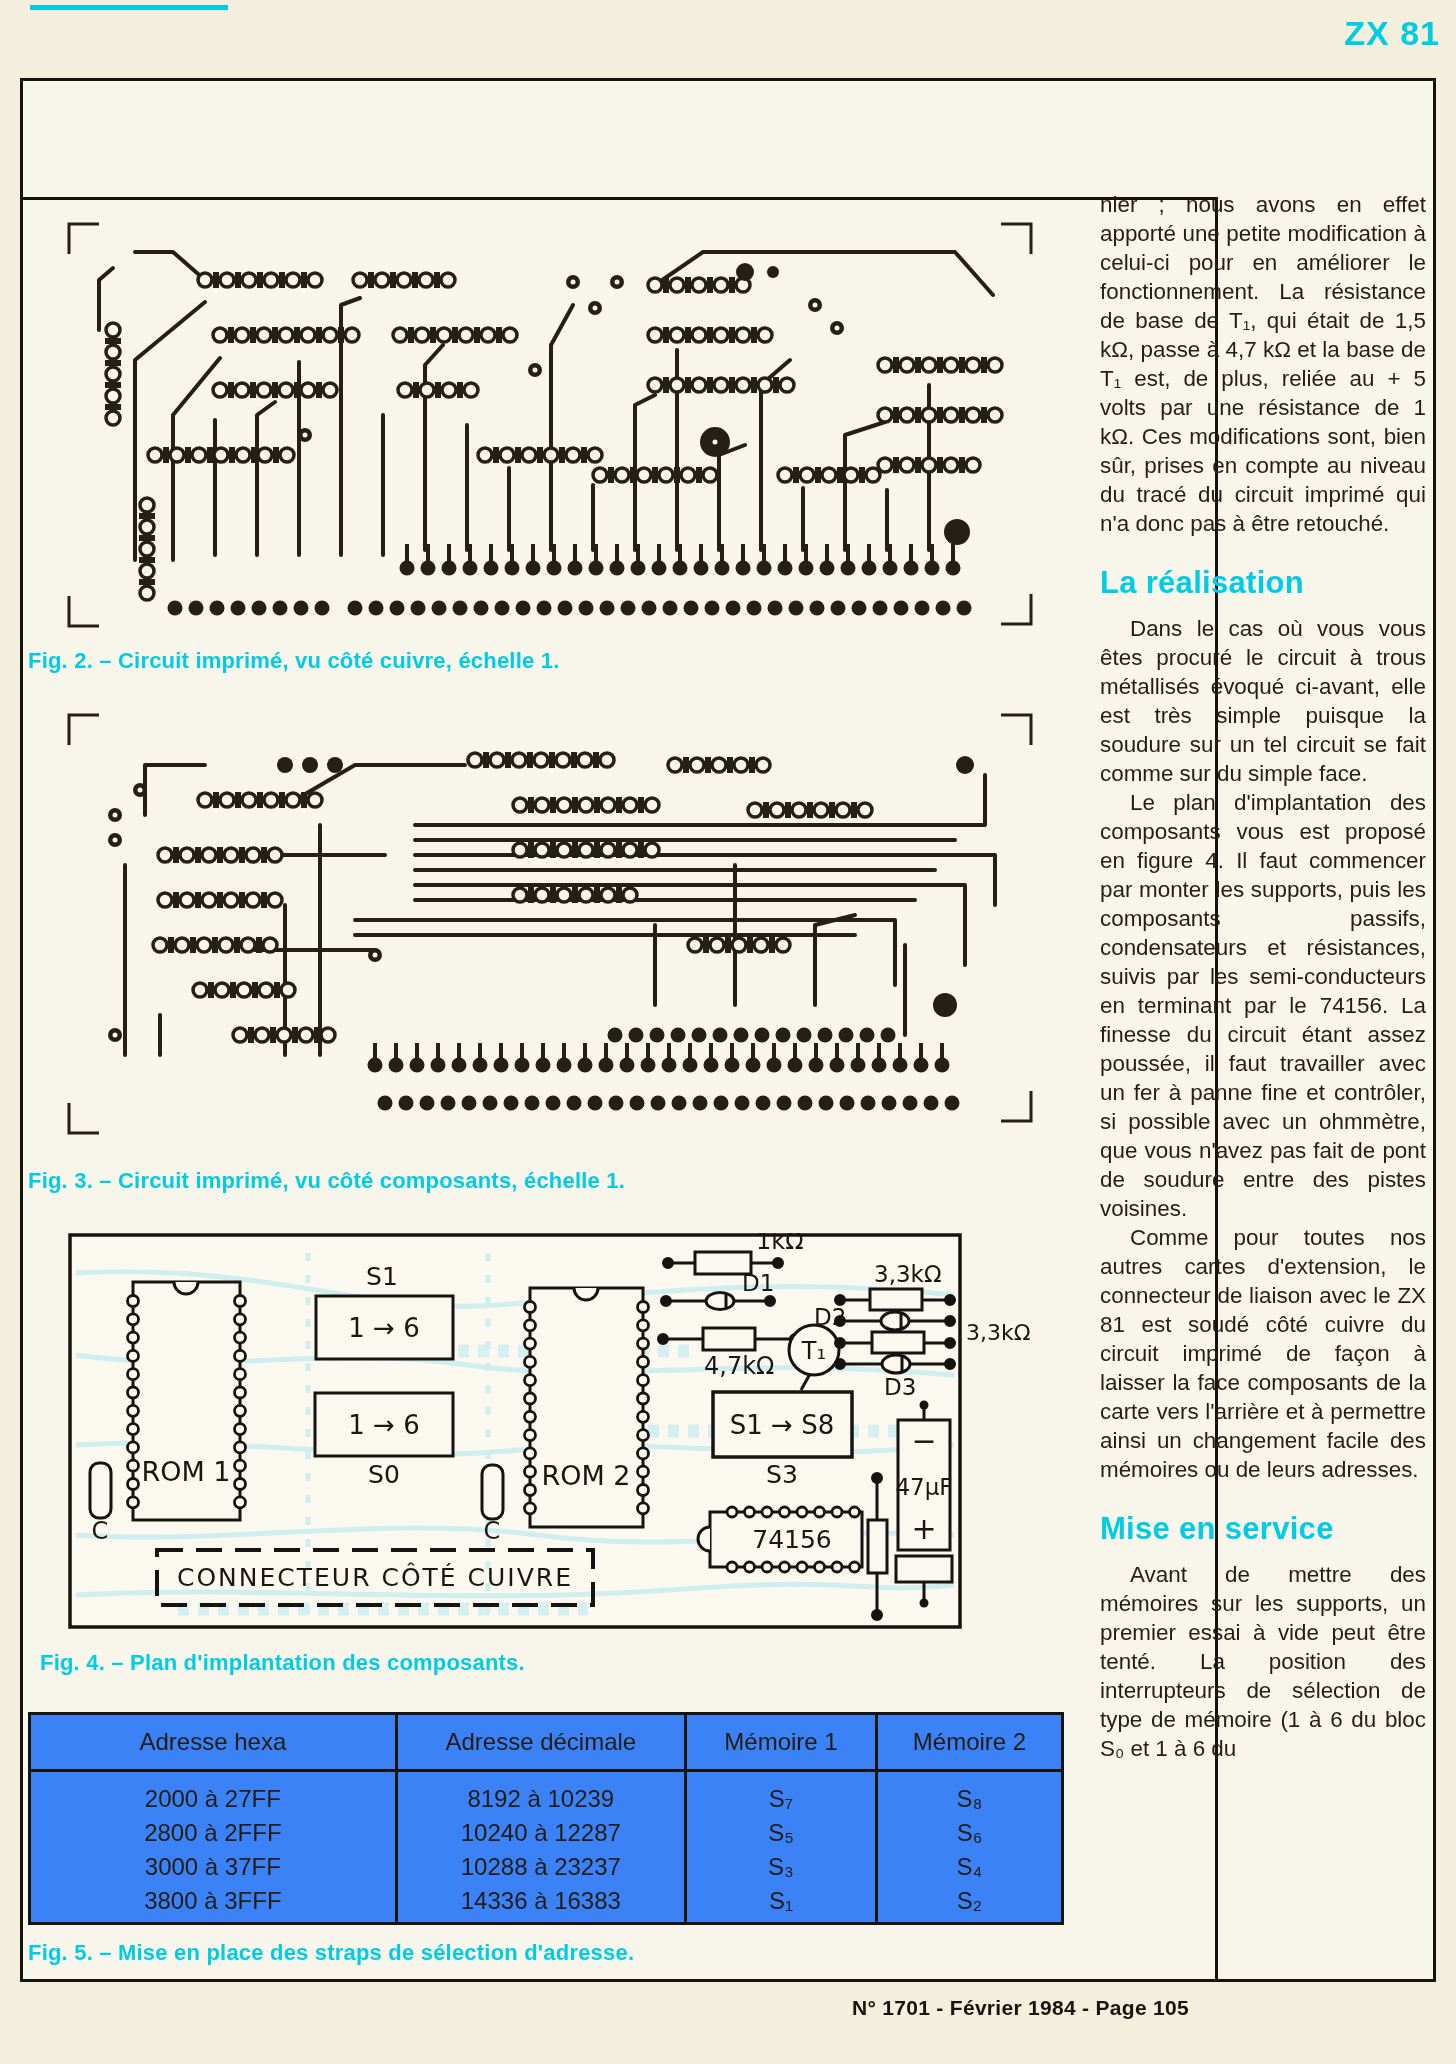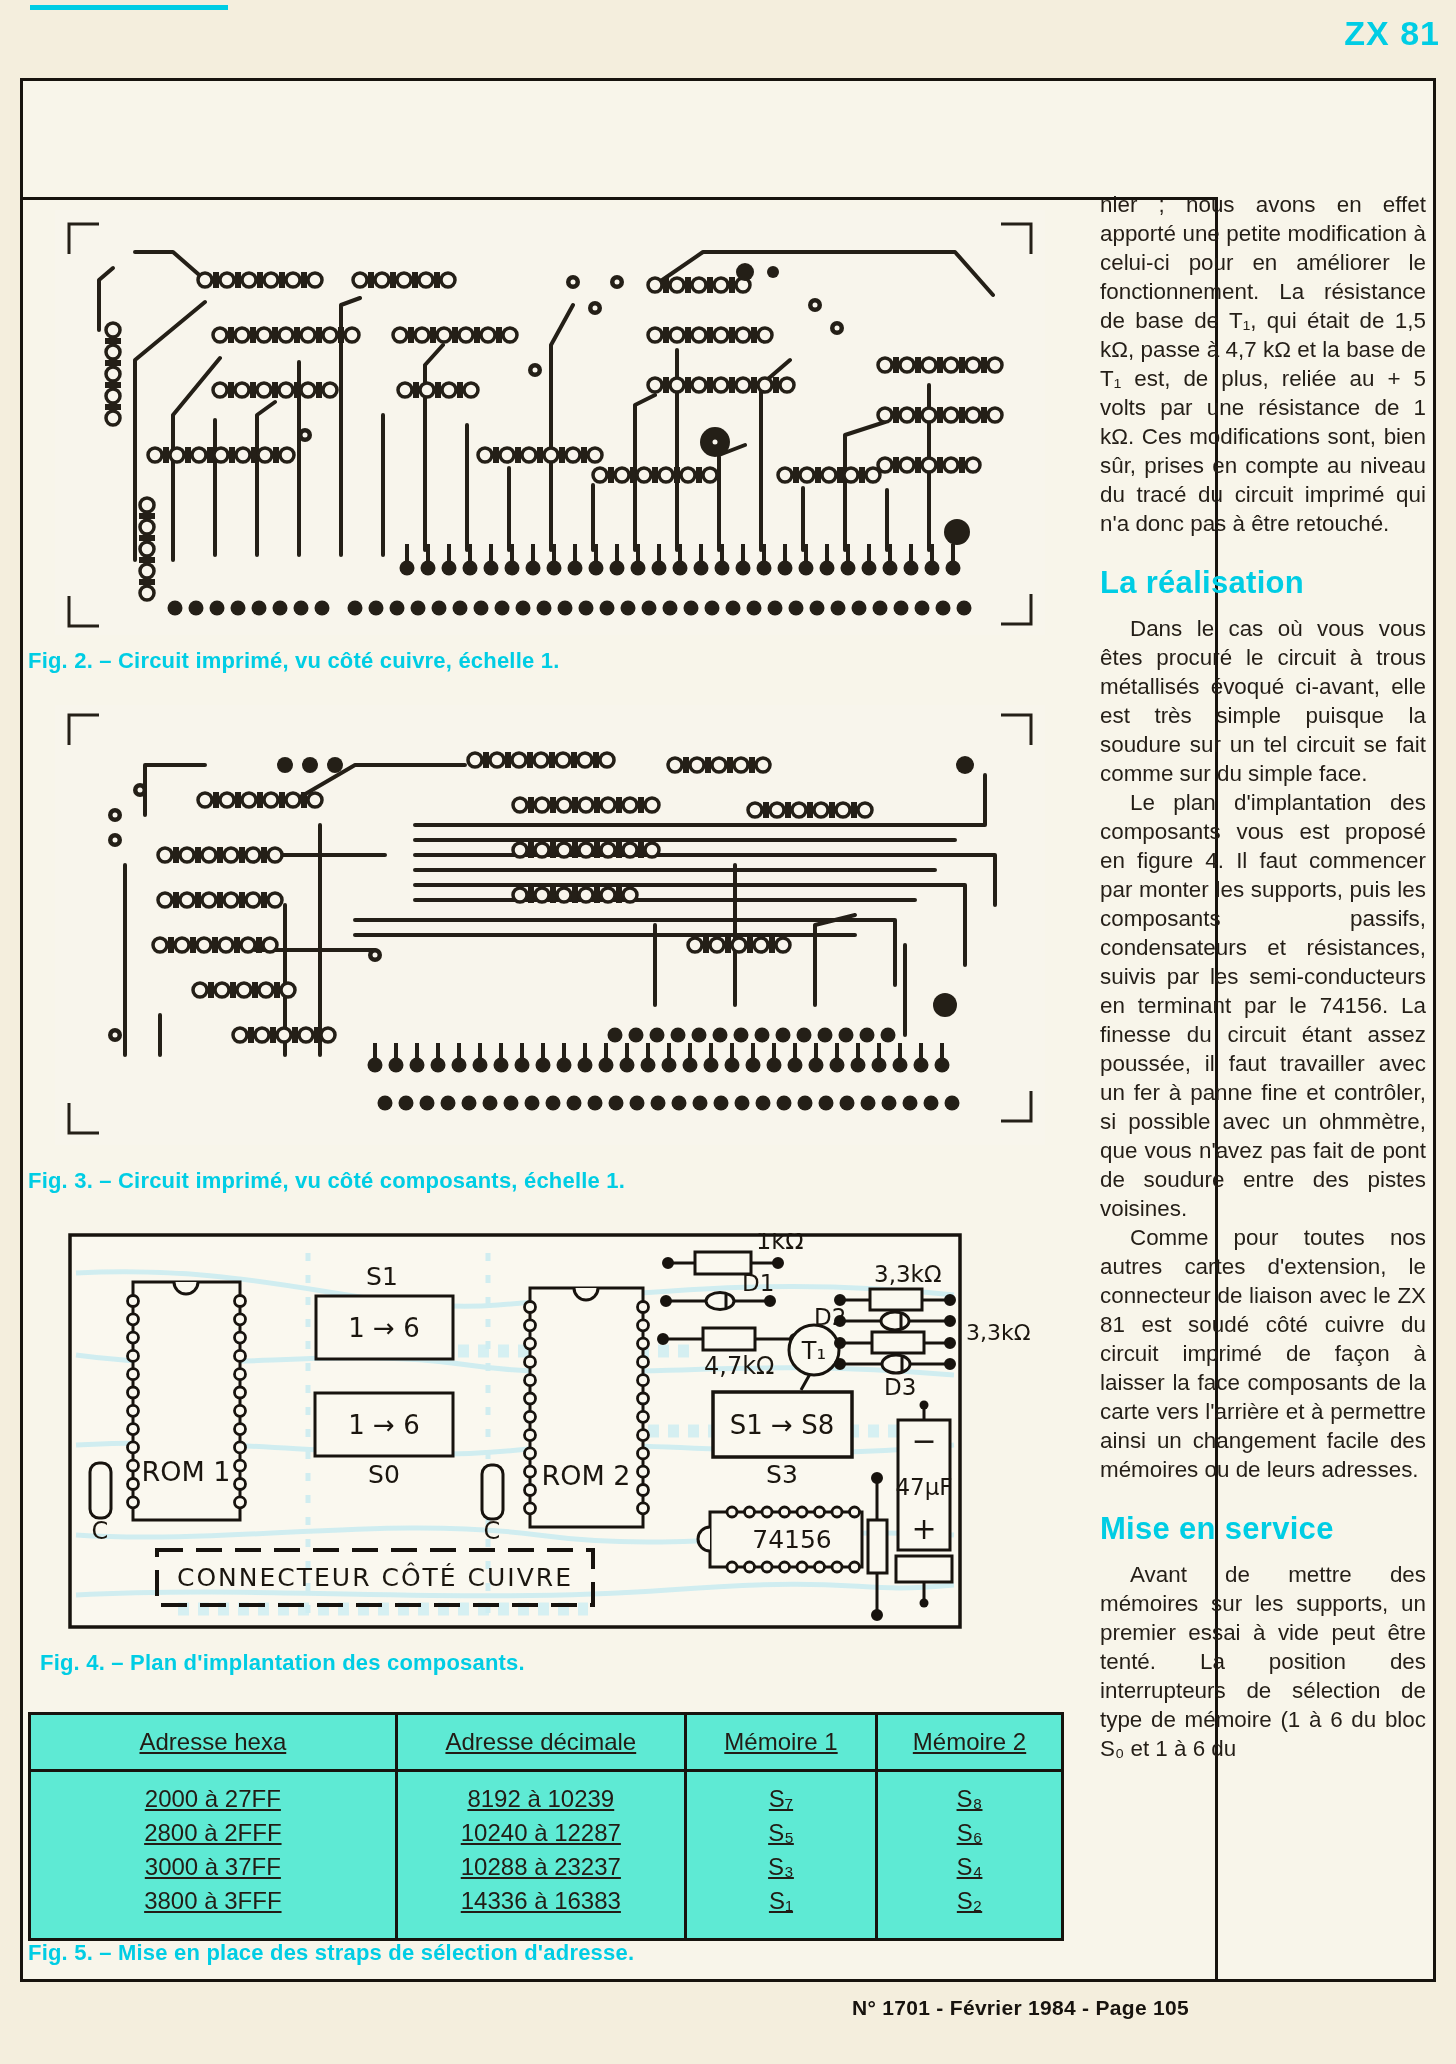--- a/index.html
+++ b/index.html
@@ -13,27 +13,27 @@
   .outer-frame{position:absolute;left:20px;top:78px;width:1416px;height:1904px;
                border:3px solid #17130e;box-sizing:border-box;background:#f8f5ea;}
   .figures-box{position:absolute;left:20px;top:197px;width:1198px;height:1785px;
                border-top:3px solid #17130e;border-right:3px solid #17130e;box-sizing:border-box;}
   .pcb{position:absolute;background:#f8f5ec;}
   .plan-svg{position:absolute;background:#faf8ef;}
   svg text{fill:#1b160f;font-family:"DejaVu Sans","Liberation Sans",sans-serif;}
   .caption{position:absolute;font-size:22px;font-weight:bold;color:var(--accent);letter-spacing:.2px;white-space:nowrap;}
   .plan-outside-label{position:absolute;font-size:22px;color:#1b160f;font-family:"DejaVu Sans",sans-serif;}
   .table-wrap{position:absolute;left:8px;top:1512px;width:1036px;}
-  table.addr{width:100%;border-collapse:collapse;background:#5eead4;border:3px solid #17130e;
-             table-layout:fixed;text-decoration:underline;}
+  table.addr{width:100%;border-collapse:collapse;background:#3b82f6;border:3px solid #17130e;
+             table-layout:fixed;}
   table.addr th{border-bottom:3px solid #17130e;font-weight:normal;font-size:24px;padding:13px 4px;color:#221c15;}
   table.addr th+th, table.addr td+td{border-left:3px solid #17130e;}
   table.addr td{font-size:24px;text-align:center;line-height:34px;padding:0 4px;color:#221c15;}
   table.addr tr.first td{padding-top:10px;}
-  table.addr tr.last td{padding-bottom:20px;text-align:center;}
+  table.addr tr.last td{padding-bottom:4px;text-align:center;}
   .article{position:absolute;left:1100px;top:190px;width:326px;}
   .article p{margin:0;font-size:22.4px;line-height:29px;text-align:justify;color:#241e17;}
   .article p.indent{text-indent:30px;}
   .article h3{margin:27px 0 13px 0;font-size:31px;font-weight:bold;color:var(--accent);letter-spacing:.3px;}
   .footer{position:absolute;left:852px;top:1996px;font-size:21px;font-weight:bold;color:#17130e;letter-spacing:.3px;white-space:nowrap;}
 </style>
 </head>
 <body>
 
 <div id="page" style="--accent: #00cde4;">

